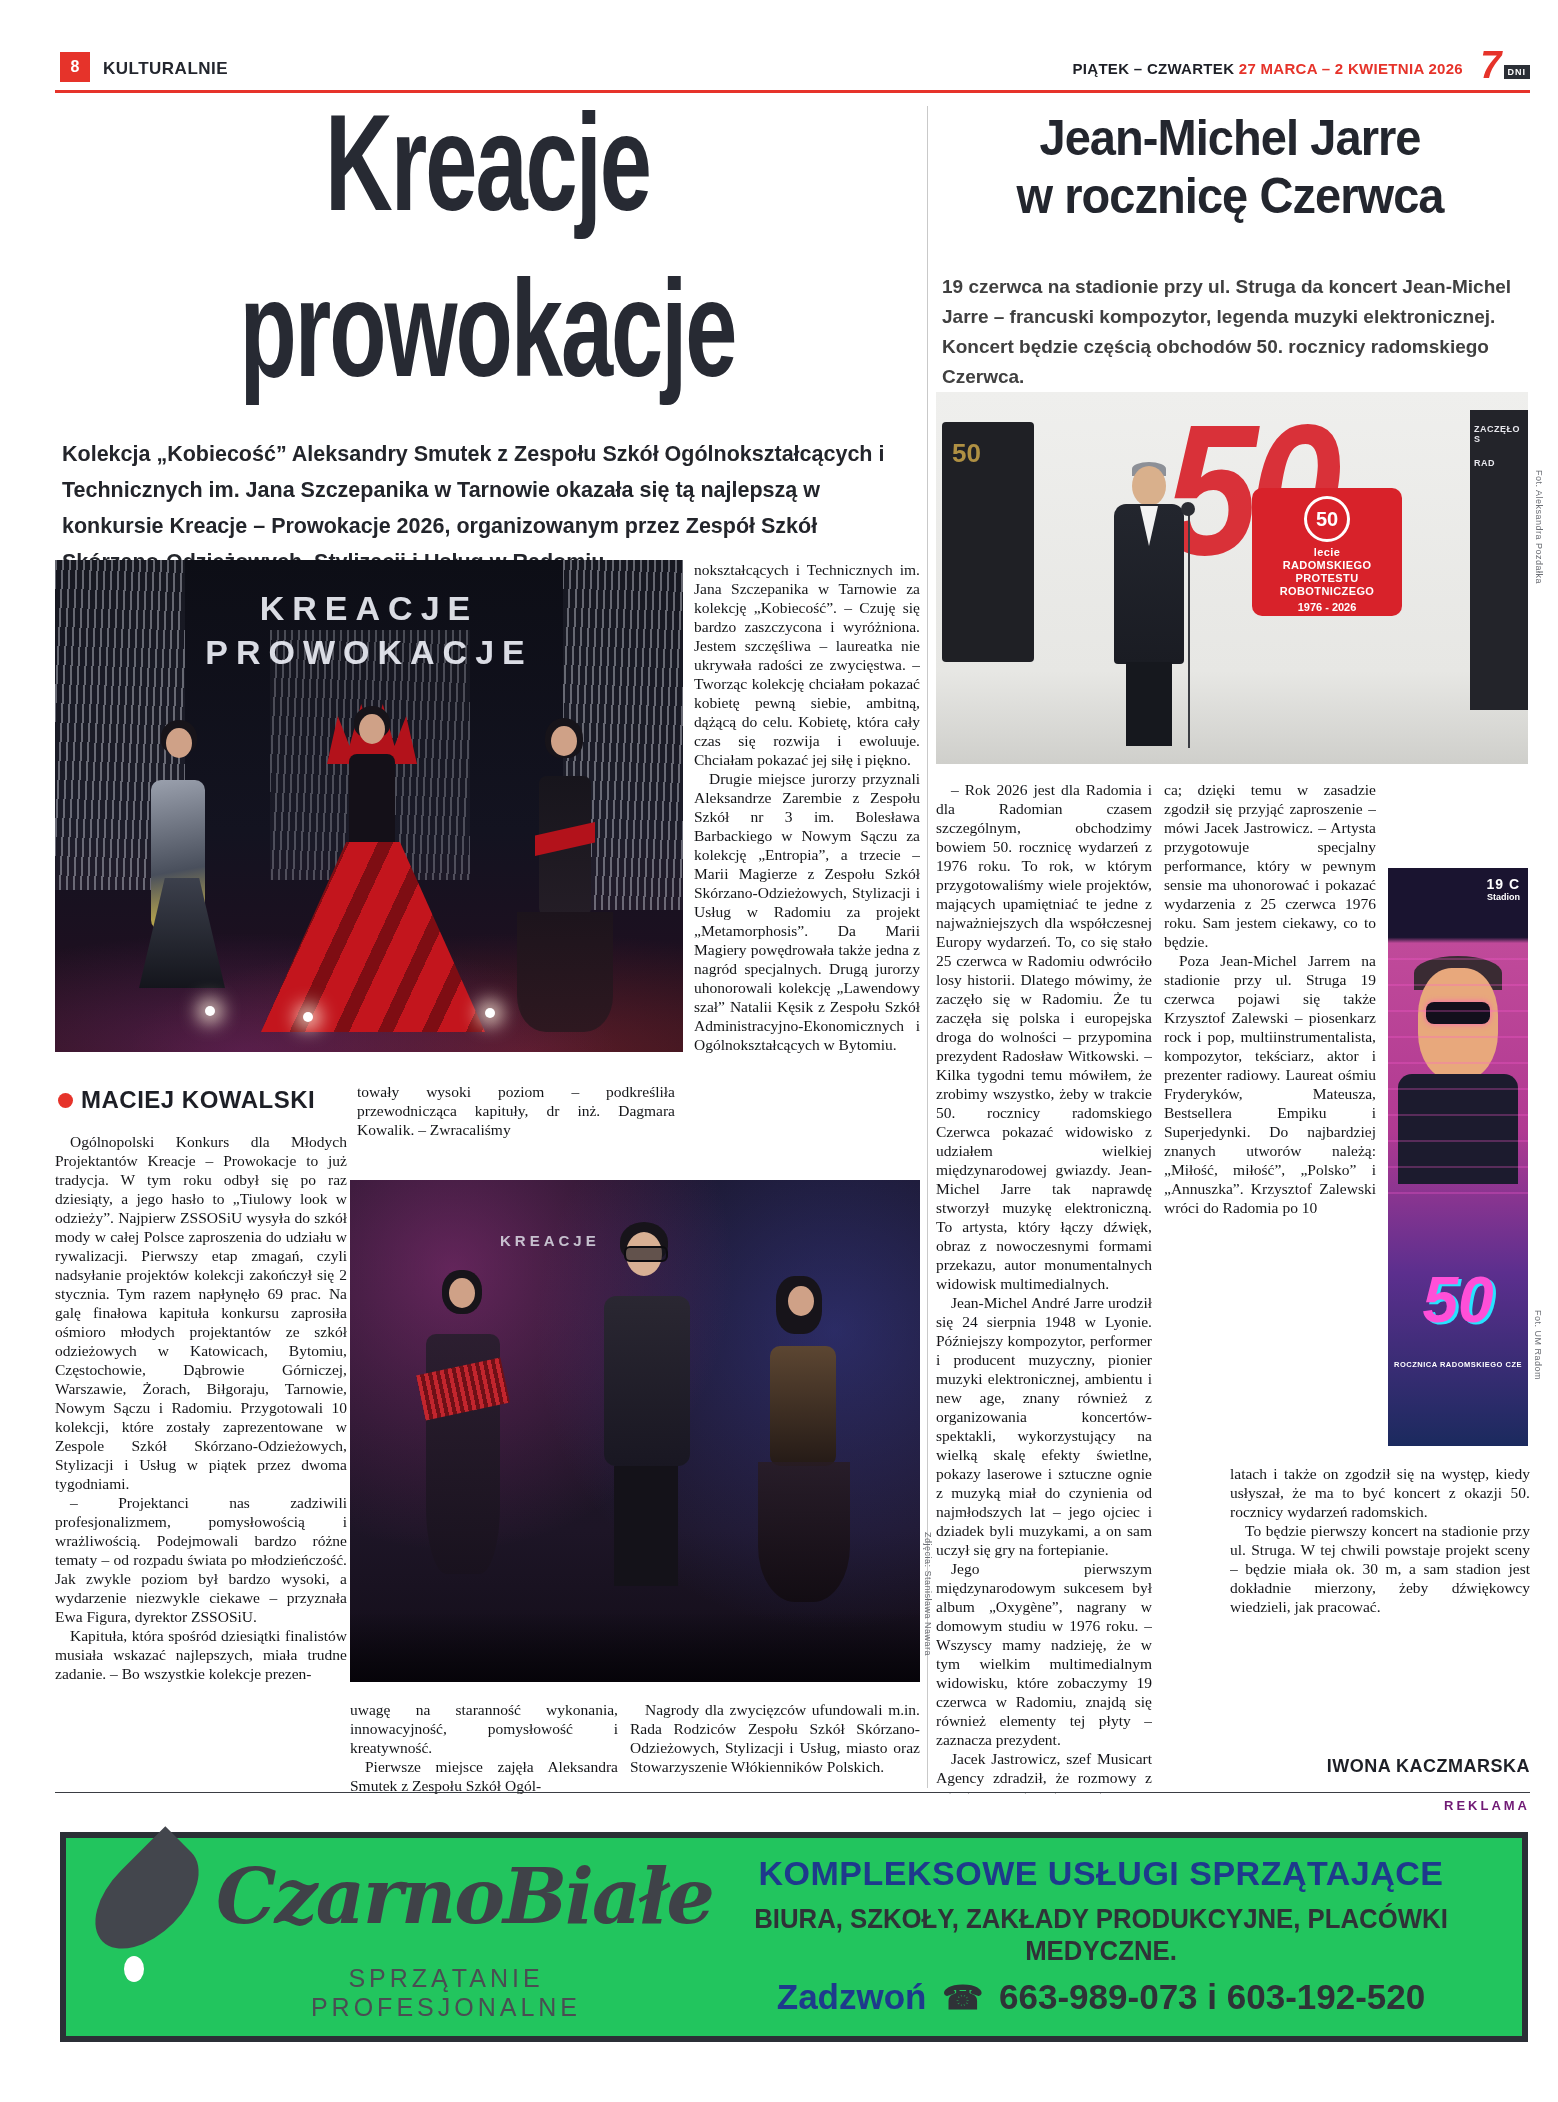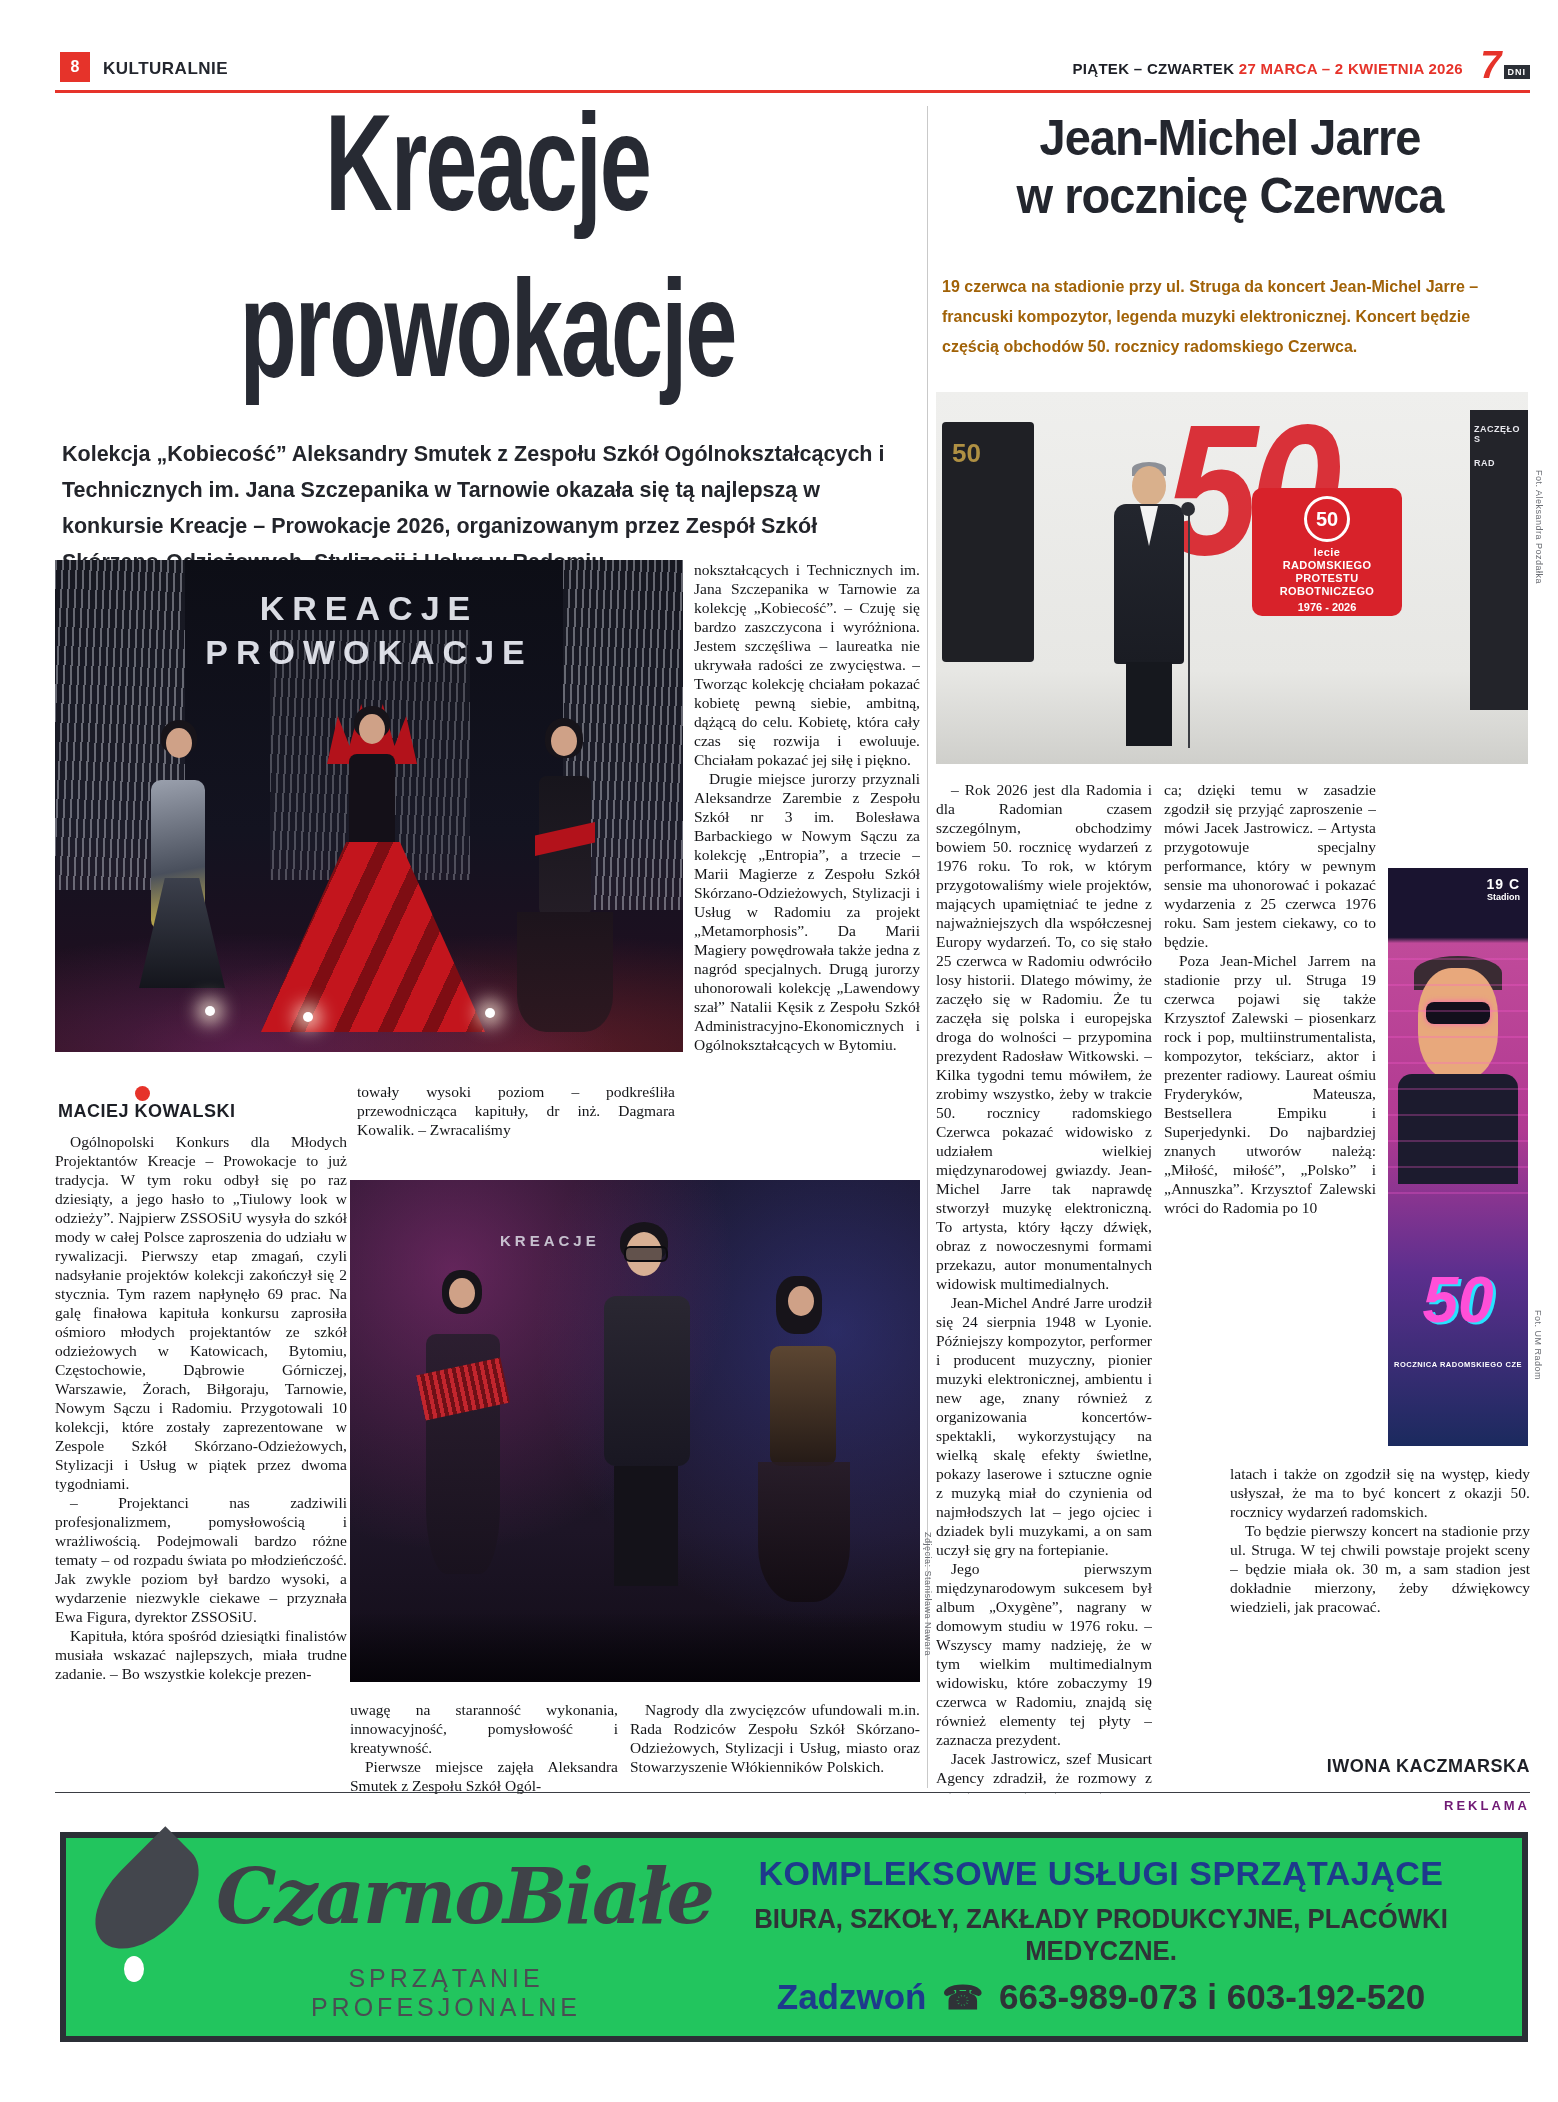--- a/index.html
+++ b/index.html
@@ -21,36 +21,36 @@
 
   
   .khead{left:55px;width:865px;text-align:center;font-weight:800;color:#272a33;
          font-size:138px;line-height:140px;letter-spacing:-3px;transform:scaleX(.68);transform-origin:center;}
   .khead1{top:92px;} .khead2{top:258px;}
   .lead{left:62px;top:436px;width:848px;font-size:21.5px;line-height:36px;font-weight:600;color:#23252b;}
 
   .jhead{left:936px;width:588px;text-align:center;font-weight:800;color:#23262e;
          font-size:50px;line-height:52px;letter-spacing:-1px;transform:scaleX(.94);transform-origin:center;}
   .jhead1{top:112px;} .jhead2{top:170px;}
-  .intro{left:942px;top:272px;width:582px;font-size:16px;line-height:30px;font-weight:600;color:#a16207;}
+  .intro{left:942px;top:272px;width:582px;font-size:19px;line-height:30px;font-weight:600;color:#404040;}
 
   
   .bodycol{font-family:"Liberation Serif",serif;font-size:15.5px;line-height:19px;
            text-align:justify;color:#141518;overflow:hidden;}
   .bodycol p{margin:0;}
   .c-right{left:694px;top:560px;width:226px;height:616px;}
   .c-left{left:55px;top:1132px;width:292px;height:662px;}
   .c-mid-top{left:357px;top:1082px;width:318px;height:62px;}
   .c-mid-bot{left:350px;top:1700px;width:268px;height:96px;}
   .c-right-bot{left:630px;top:1700px;width:290px;height:96px;}
   .c-a{left:936px;top:780px;width:216px;height:1014px;}
   .c-b{left:1164px;top:780px;width:212px;height:676px;}
   .c-c{left:1230px;top:1464px;width:300px;height:288px;}
 
-  .byline1{left:58px;top:1086px;display:flex;align-items:center;font-size:18px;font-weight:800;letter-spacing:.5px;color:#1d1f26;flex-direction:column;}
+  .byline1{left:58px;top:1086px;display:flex;align-items:center;font-size:24px;font-weight:800;letter-spacing:.5px;color:#1d1f26;}
   .byline1 .dot{width:15px;height:15px;border-radius:50%;background:#e6332a;margin-right:8px;}
   .byline2{left:1230px;top:1756px;width:300px;text-align:right;font-size:18px;font-weight:800;letter-spacing:.5px;}
   .reklama-rule{left:55px;top:1792px;width:1475px;height:1px;background:#3a3d43;}
   .reklama{left:1330px;top:1798px;width:200px;text-align:right;font-size:13px;font-weight:800;letter-spacing:3px;color:#701a75;}
 
   
   .photo1{left:55px;top:560px;width:628px;height:492px;background:linear-gradient(180deg,#0d0e16 0%,#131320 55%,#1c1020 78%,#2a1218 100%);overflow:hidden;}
   .tinsel{position:absolute;background:repeating-linear-gradient(93deg,rgba(215,218,228,.55) 0 2px,rgba(120,124,140,.12) 2px 7px);filter:blur(.4px);}
   .tl{left:0;top:0;width:130px;height:330px;opacity:.8;}
   .tr{right:0;top:0;width:120px;height:350px;opacity:.8;}

